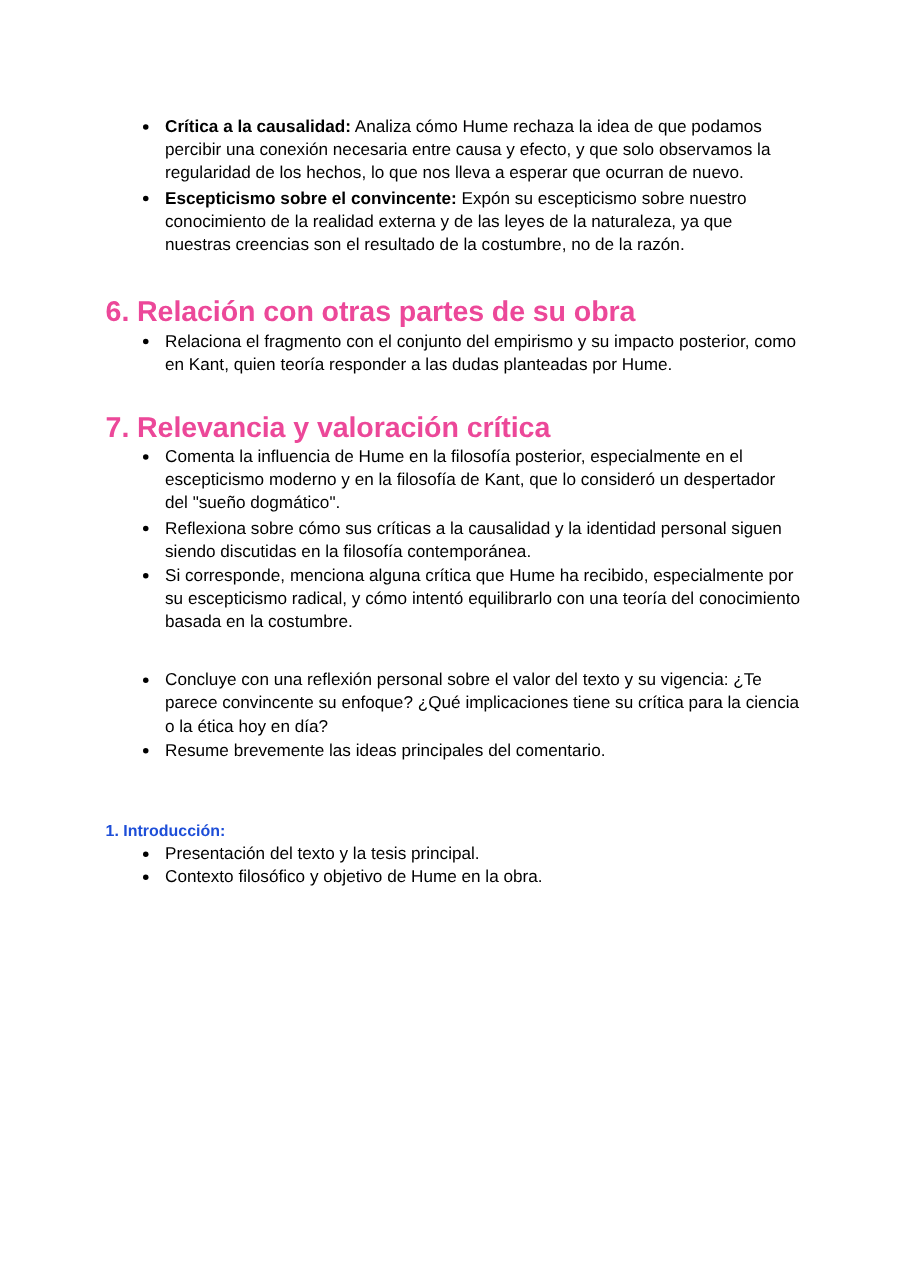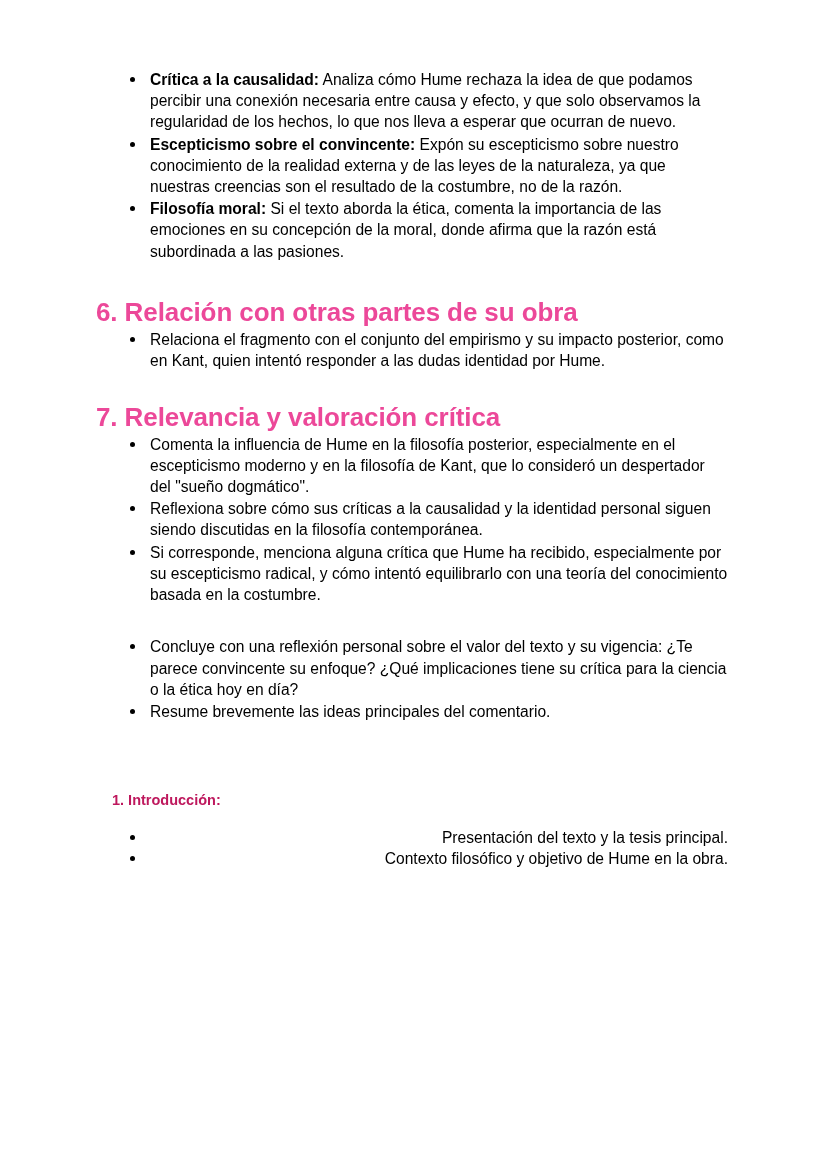--- a/index.html
+++ b/index.html
@@ -13,21 +13,21 @@
     height: 1169px;
     font-family: "Liberation Sans", sans-serif;
     color: #000000;
     -webkit-font-smoothing: antialiased;
     overflow: hidden;
   }
   .page {
     box-sizing: border-box;
     width: 828px;
     height: 984px;
-    padding: 69px 100px 0 96px;
+    padding: 105px 100px 0 96px;
     background: #ffffff;
   }
   .doc-body {
     width: 632px;
   }
 
   
   h2.section-heading {
     font-size: 26px;
     font-weight: bold;
@@ -42,23 +42,23 @@
     font-weight: bold;
     line-height: 1.3;
     color: #222222;
     margin: 0;
     letter-spacing: 0.1px;
   }
 
   .numbered-label {
     font-size: 14.5px;
     font-weight: bold;
-    color: #be185d;
+    color: #1d4ed8;
     line-height: 1.35;
-    margin: 16px;
+    margin: 0;
   }
 
   
   ul.bullets {
     list-style: none;
     margin: 0;
     padding: 0;
   }
   ul.bullets > li {
     position: relative;
@@ -72,21 +72,21 @@
   ul.bullets > li::before {
     content: "";
     position: absolute;
     left: 34px;
     top: 8px;
     width: 5px;
     height: 5px;
     border-radius: 50%;
     background: #000000;
   }
-  ul.bullets.tight > li { margin-bottom: 0; text-align: right; }
+  ul.bullets.tight > li { margin-bottom: 0; }
 
   
   .list-after-heading { margin-top: 11px; }
   .list-after-numbered { margin-top: 6px; }
   .list-top-0 { margin-top: 0; }
 
   b.lead { font-weight: bold; }
   .spacer-22 { height: 22px; }
   .spacer-26 { height: 26px; }
   .spacer-30 { height: 30px; }
@@ -98,30 +98,27 @@
 <div class="page">
   <div class="doc-body">
 
     <ul class="bullets list-top-0">
       <li>
         <b class="lead">Crítica a la causalidad:</b><span> Analiza cómo Hume rechaza la idea de que podamos percibir una conexión necesaria entre causa y efecto, y que solo observamos la regularidad de los hechos, lo que nos lleva a esperar que ocurran de nuevo.</span>
       </li>
       <li>
         <b class="lead">Escepticismo sobre el convincente:</b><span> Expón su escepticismo sobre nuestro conocimiento de la realidad externa y de las leyes de la naturaleza, ya que nuestras creencias son el resultado de la costumbre, no de la razón.</span>
       </li>
-      <li>
-        <b class="lead">Filosofía moral:</b><span> Si el texto aborda la ética, comenta la importancia de las emociones en su concepción de la moral, donde afirma que la razón está subordinada a las pasiones.</span>
-      </li>
     </ul>
 
     <div class="spacer-34"></div>
 
     <h2 class="section-heading">6. Relación con otras partes de su obra</h2>
     <ul class="bullets list-after-heading">
-      <li>Relaciona el fragmento con el conjunto del empirismo y su impacto posterior, como en Kant, quien intentó responder a las dudas identidad por Hume.</li>
+      <li>Relaciona el fragmento con el conjunto del empirismo y su impacto posterior, como en Kant, quien teoría responder a las dudas planteadas por Hume.</li>
     </ul>
 
     <div class="spacer-30"></div>
 
     <h2 class="section-heading">7. Relevancia y valoración crítica</h2>
     <ul class="bullets list-after-heading">
       <li>Comenta la influencia de Hume en la filosofía posterior, especialmente en el escepticismo moderno y en la filosofía de Kant, que lo consideró un despertador del "sueño dogmático".</li>
       <li>Reflexiona sobre cómo sus críticas a la causalidad y la identidad personal siguen siendo discutidas en la filosofía contemporánea.</li>
       <li>Si corresponde, menciona alguna crítica que Hume ha recibido, especialmente por su escepticismo radical, y cómo intentó equilibrarlo con una teoría del conocimiento basada en la costumbre.</li>
     </ul>

